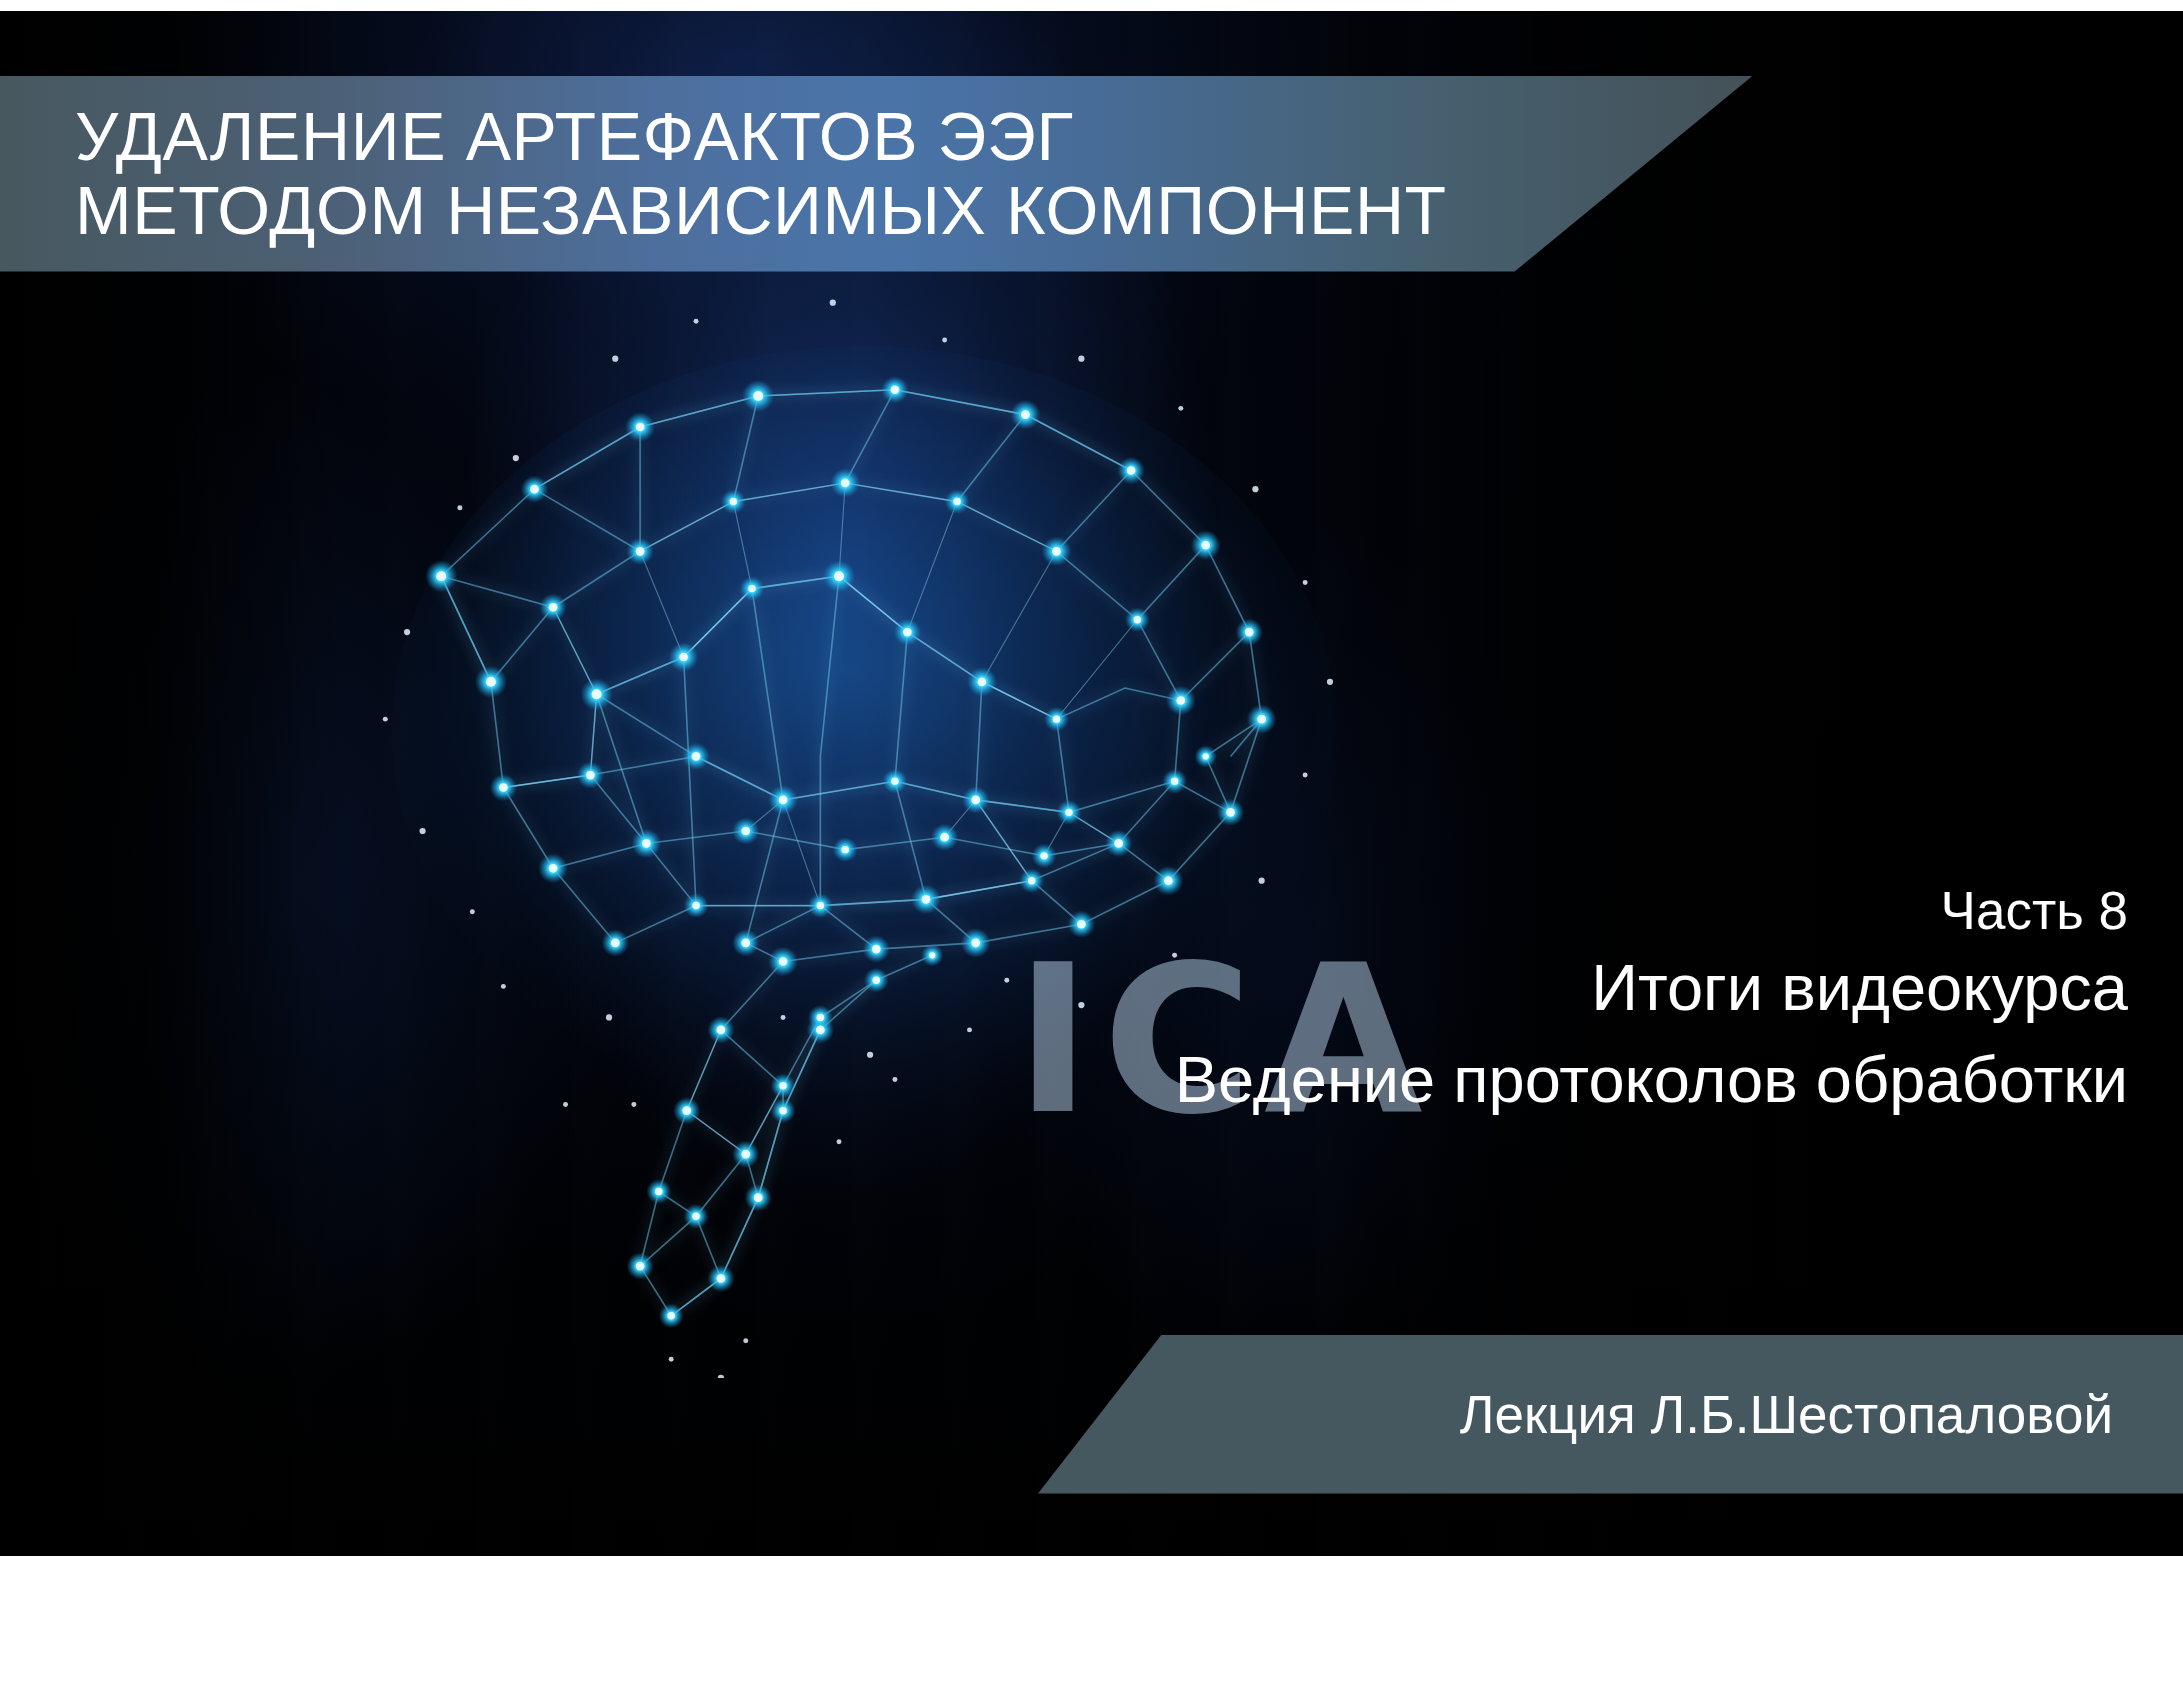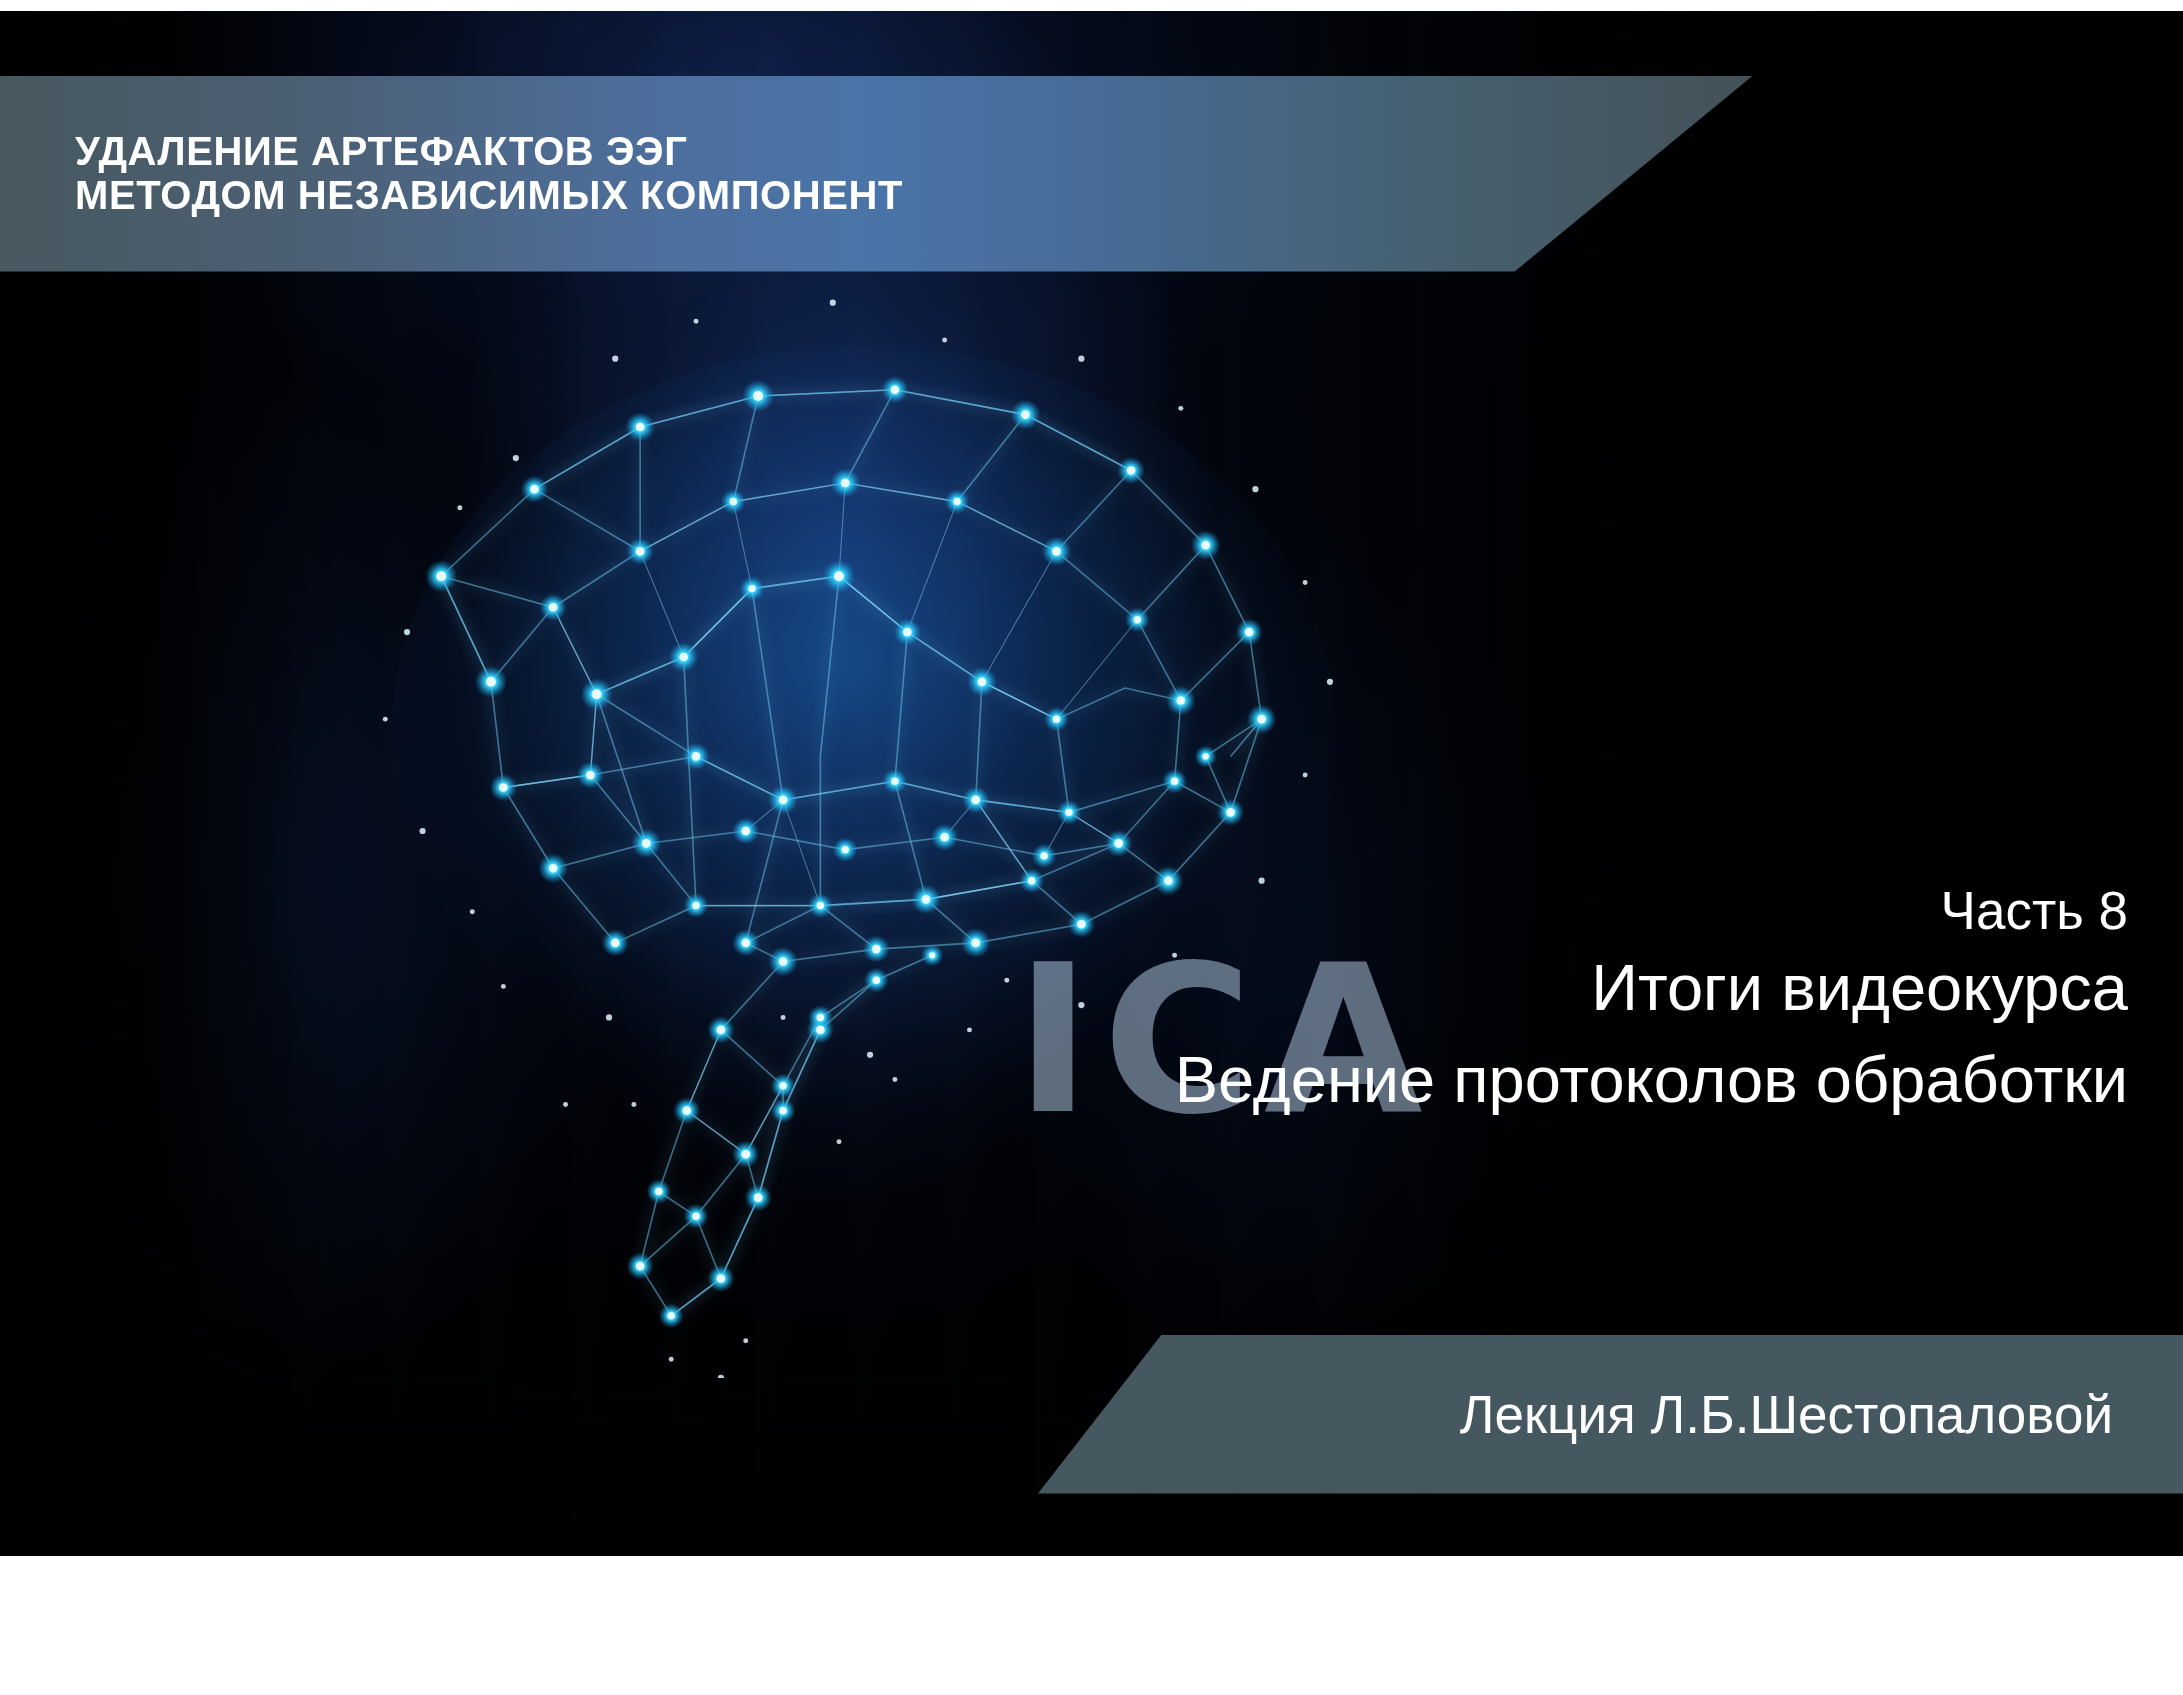--- a/index.html
+++ b/index.html
@@ -118,22 +118,22 @@
         #46606f 82%,
         #445158 100%);
     clip-path: polygon(0 0, 100% 0, 86.4% 100%, 0 100%);
     display: flex;
     align-items: center;
   }
   .title-text {
     margin-left: 75px;
     color: #ffffff;
     font-family: "Liberation Sans", sans-serif;
-    font-weight: 700;
-    font-size: 40px;
+    font-weight: 400;
+    font-size: 68px;
     line-height: 1.08;
     letter-spacing: 0.6px;
     white-space: pre-line;
   }
 
   
   .subtitle-block {
     position: absolute;
     right: 55px;
     top: 870px;

